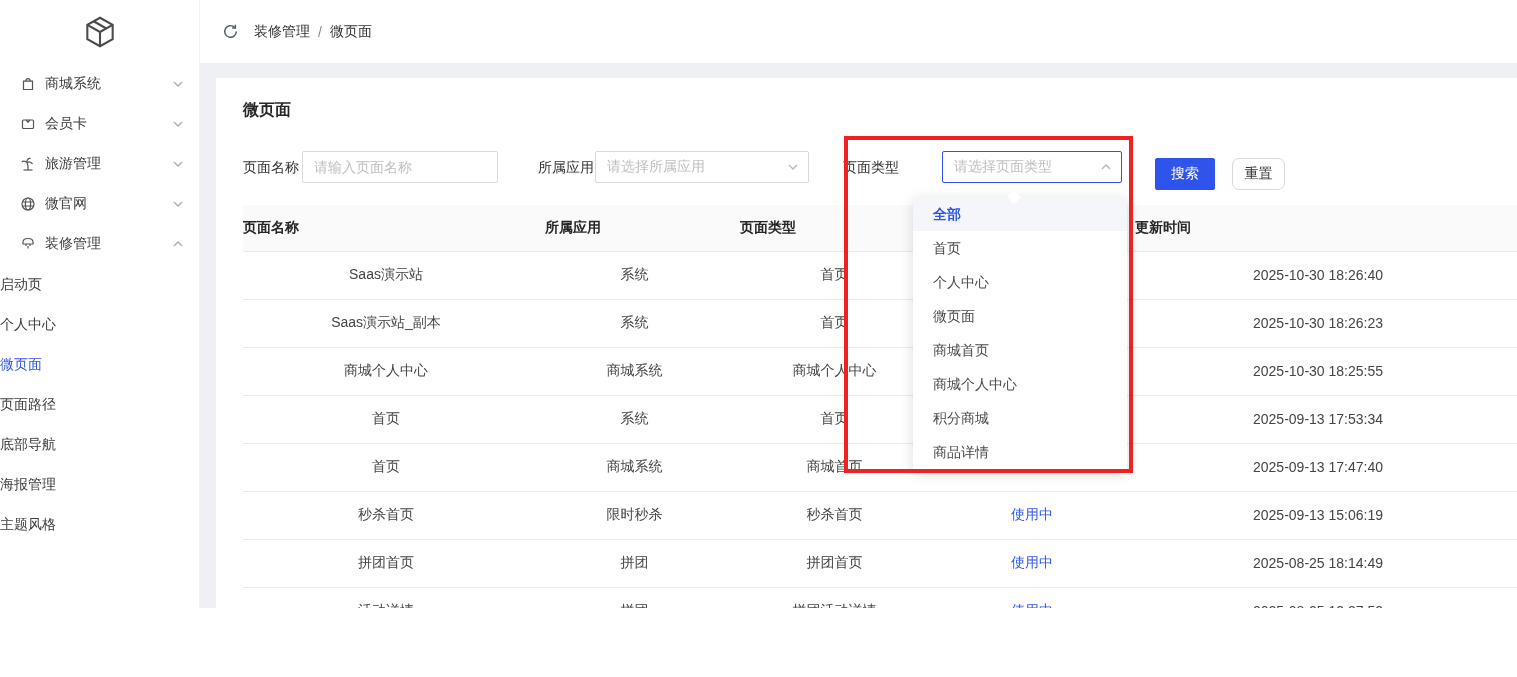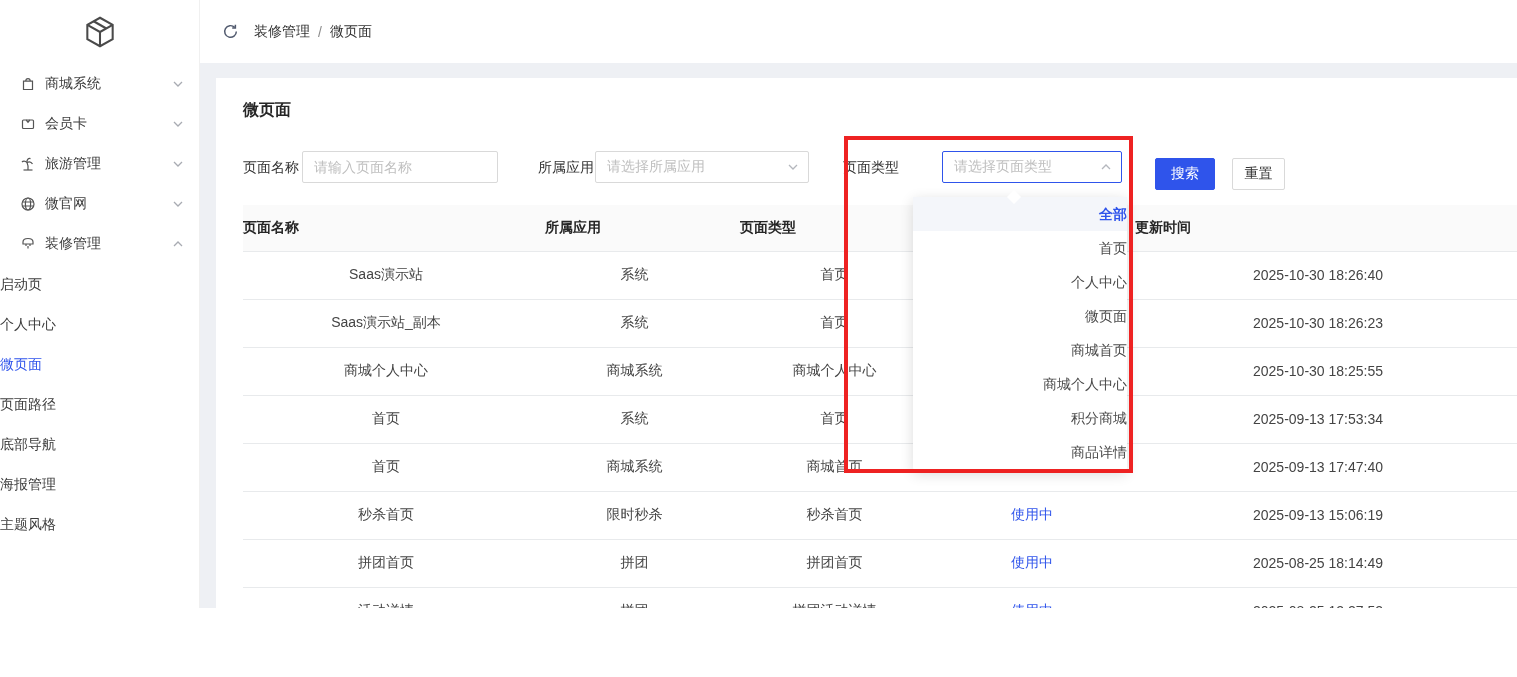--- a/index.html
+++ b/index.html
@@ -34,31 +34,31 @@
   .filters { position:absolute; left:0; top:73px; height:32px; width:100%; }
   .f-label { position:absolute; top:0; line-height:32px; font-size:14px; color:#333; }
   .f-input { position:absolute; top:0; height:32px; border:1px solid #d9d9d9; border-radius:2px; background:#fff; padding:0 11px; font-size:14px; color:#333; outline:none; font-family:inherit; }
   .f-input::placeholder { color:#bfbfbf; }
   .f-select { position:absolute; top:0; height:32px; border:1px solid #d9d9d9; border-radius:2px; background:#fff; display:flex; align-items:center; padding:0 28px 0 11px; cursor:pointer; }
   .f-select .ph { color:#bfbfbf; font-size:14px; white-space:nowrap; overflow:hidden; }
   .f-select .sel-arrow { position:absolute; right:10px; top:11px; width:10px; height:8px; color:#b4b7bd; }
   .f-select.focused { border-color:#2f54eb; }
   .btn { position:absolute; top:7px; height:32px; border-radius:2px; font-size:14px; cursor:pointer; border:1px solid transparent; font-family:inherit; }
   .btn-primary { background:#2f54eb; color:#fff; border-color:#2f54eb; }
-  .btn-default { background:#fff; color:#333; border-color:#d9d9d9; }
+  .btn-default { background:#fff; color:#333; border-color:#d9d9d9;border-radius:7px; }
 
   
   .tbl-wrap { position:absolute; left:27px; right:0; top:127px; }
   table { border-collapse:collapse; width:100%; table-layout:fixed; }
   thead th { background:#fafafa; height:46px; text-align:left; font-size:14px; font-weight:600; color:#262626; border-bottom:1px solid #e8eaec; padding:0 16px 0 0; }
   tbody td { height:48px; font-size:14px; color:#444; border-bottom:1px solid #e8eaec; padding:0 16px 0 0; white-space:nowrap; overflow:hidden;text-align:center; }
   .status-link { color:#2f54eb; cursor:pointer; }
 
   
-  .dd-panel { position:absolute; left:913px; top:197px; width:214px; background:#fff; border-radius:4px; box-shadow:0 3px 14px rgba(0,0,0,.14); z-index:10; padding:0 0 2px 0;text-align:right; }
+  .dd-panel { position:absolute; left:913px; top:197px; width:214px; background:#fff; border-radius:4px; box-shadow:0 3px 14px rgba(0,0,0,.14); z-index:10; padding:0 0 2px 0; }
   .dd-arrow { position:absolute; left:96px; top:-5px; width:10px; height:10px; background:#fff; transform:rotate(45deg); }
   .dd-item { height:34px; line-height:34px; padding-left:20px; font-size:14px; color:#4a4a4a; cursor:pointer; white-space:nowrap; }
   .dd-item.selected { color:#2f54eb; font-weight:600; background:#f4f6fa; }
 
   
   .annotation-rect { position:absolute; left:844px; top:136px; width:289px; height:337px; border:4px solid #ee2222; z-index:20; pointer-events:none; }
 
   svg { display:block; }
 </style>
 </head>

